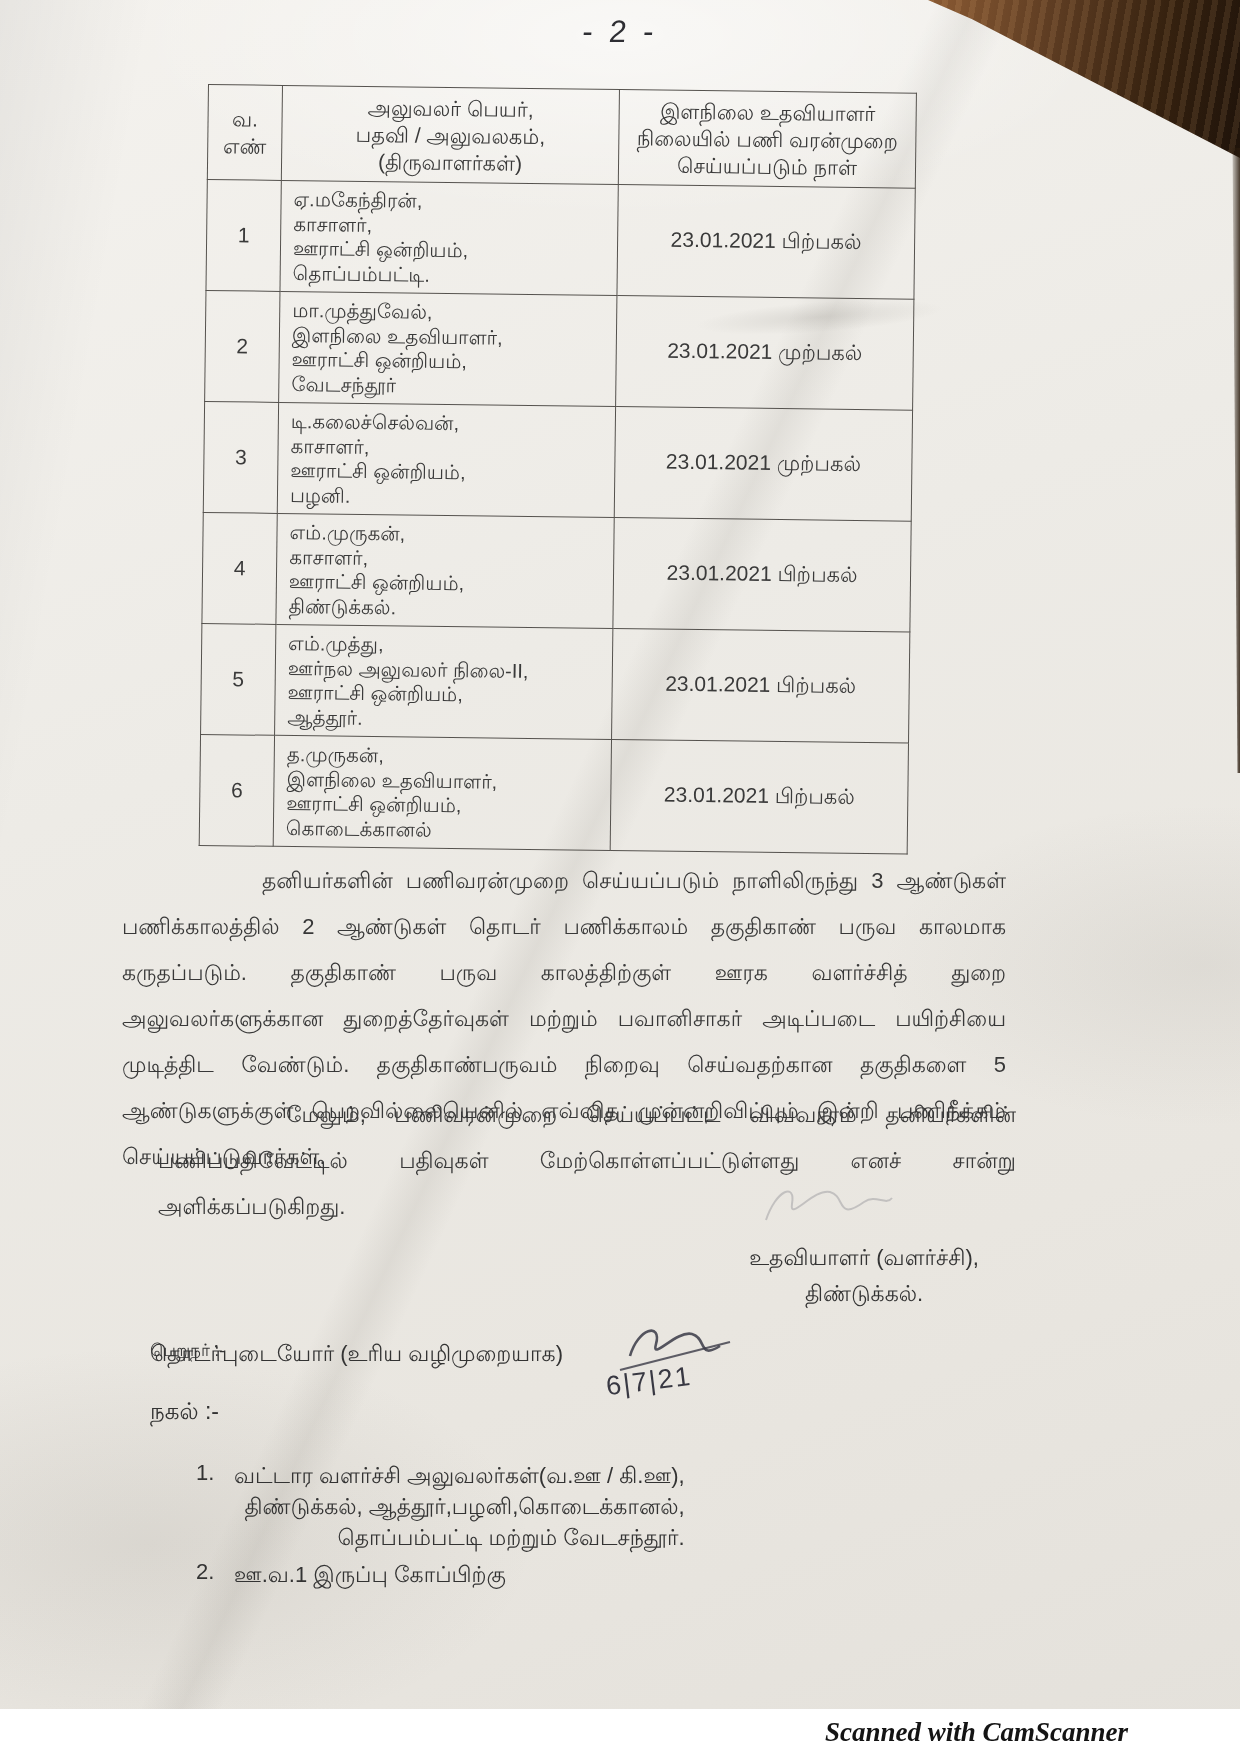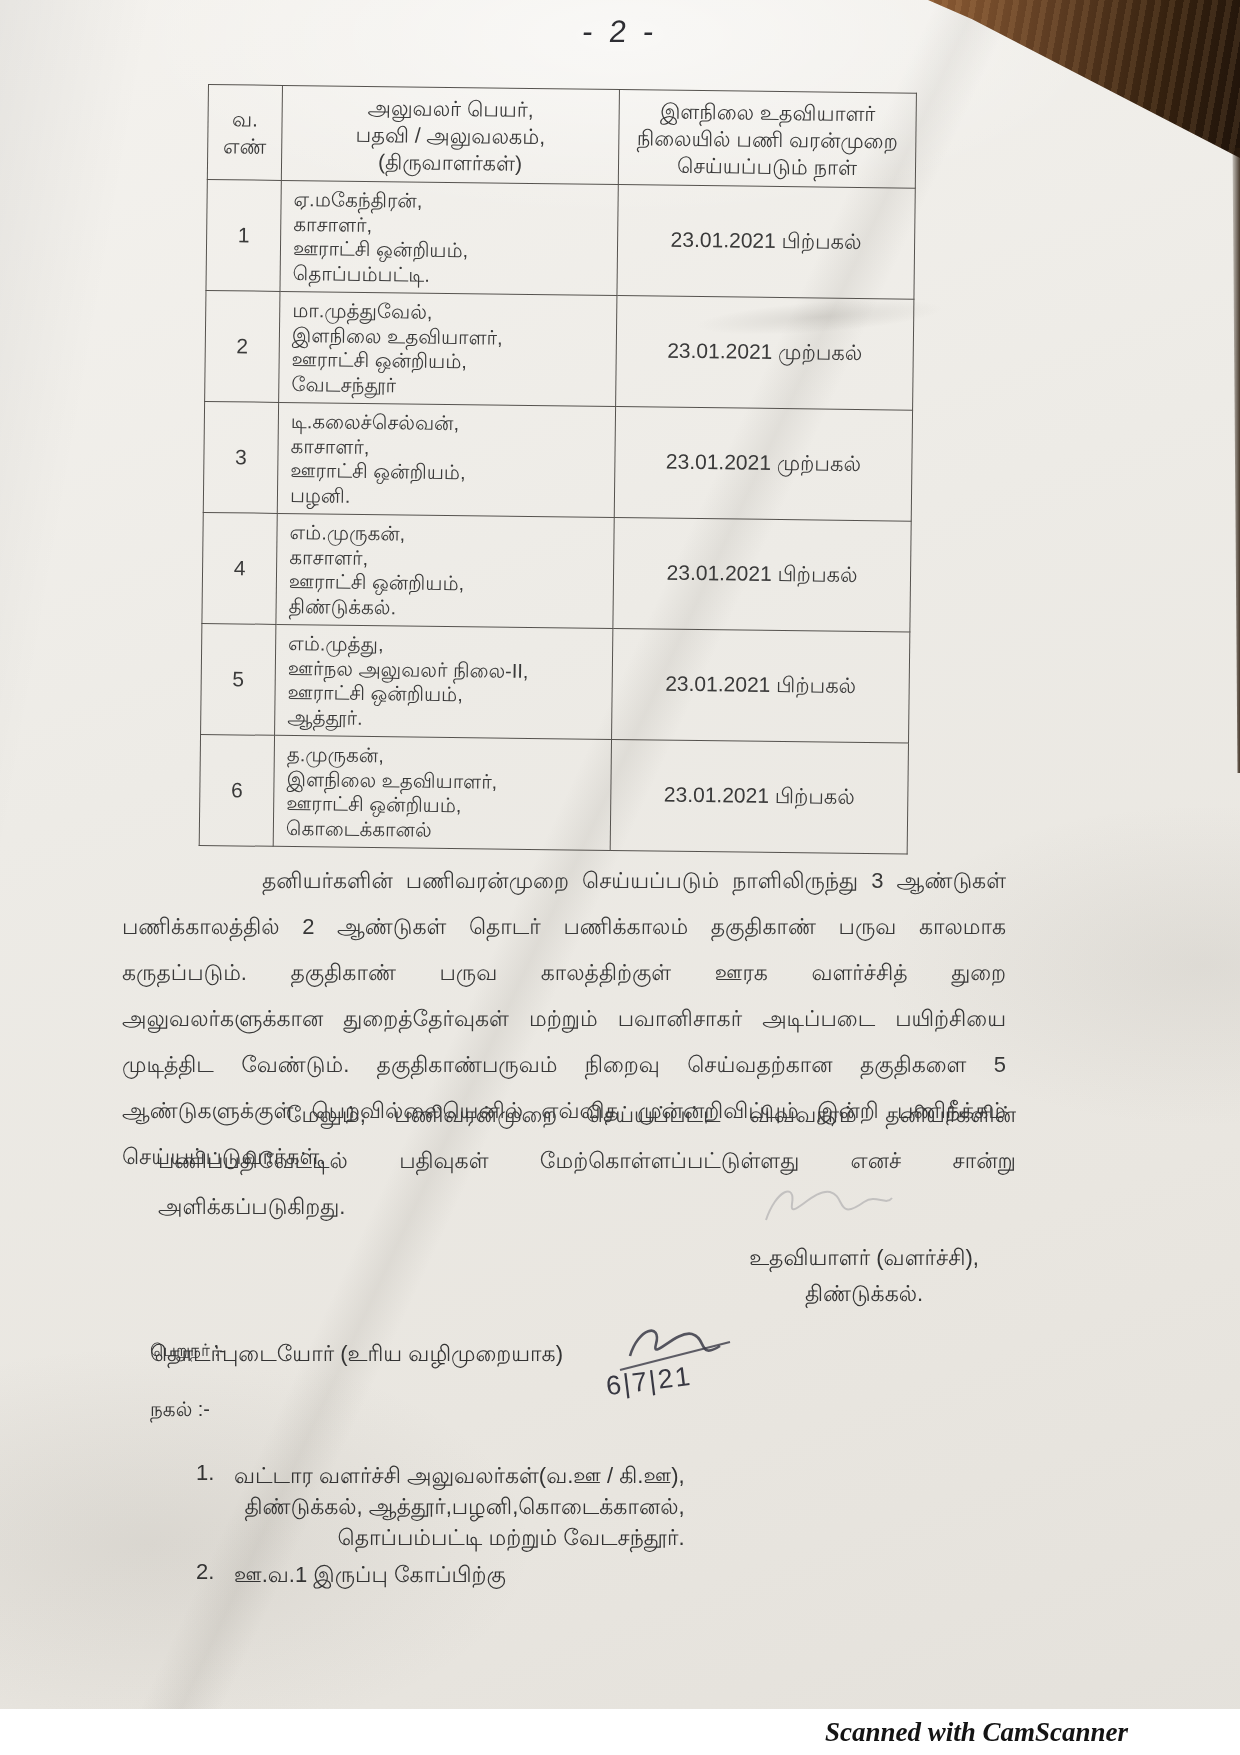--- a/index.html
+++ b/index.html
@@ -63,21 +63,21 @@
     text-align:center;font-size:22px;line-height:36px;color:#333;
   }
   .pen-sign{position:absolute;left:612px;top:1316px;}
   .pen-date{
     position:absolute;left:606px;top:1366px;font-size:27px;color:#383842;
     transform:rotate(-7deg);letter-spacing:2px;
   }
   
   .recv-label{position:absolute;left:150px;top:1303px;font-size:17px;color:#333;margin-top:38px;}
   .recv-line{position:absolute;left:150px;top:1341px;font-size:22px;color:#333;}
-  .copies-label{position:absolute;left:150px;top:1398px;font-size:20px;color:#333;}
+  .copies-label{position:absolute;left:150px;top:1398px;font-size:23px;color:#333;}
   .copies-list{position:absolute;left:196px;top:1460px;font-size:22px;color:#333;}
   .copy-item{display:flex;margin-bottom:6px;}
   .copy-item .no{width:38px;flex:0 0 38px;}
   .copy-item .lines span{display:block;line-height:31px;text-align:right;}
   
   .corner-wedge{
     position:absolute;left:928px;top:0;width:312px;height:158px;
     clip-path:polygon(0 0,100% 0,100% 100%,14% 12%);
     background:
       repeating-linear-gradient(100deg, rgba(255,200,140,.10) 0 6px, transparent 6px 14px),

